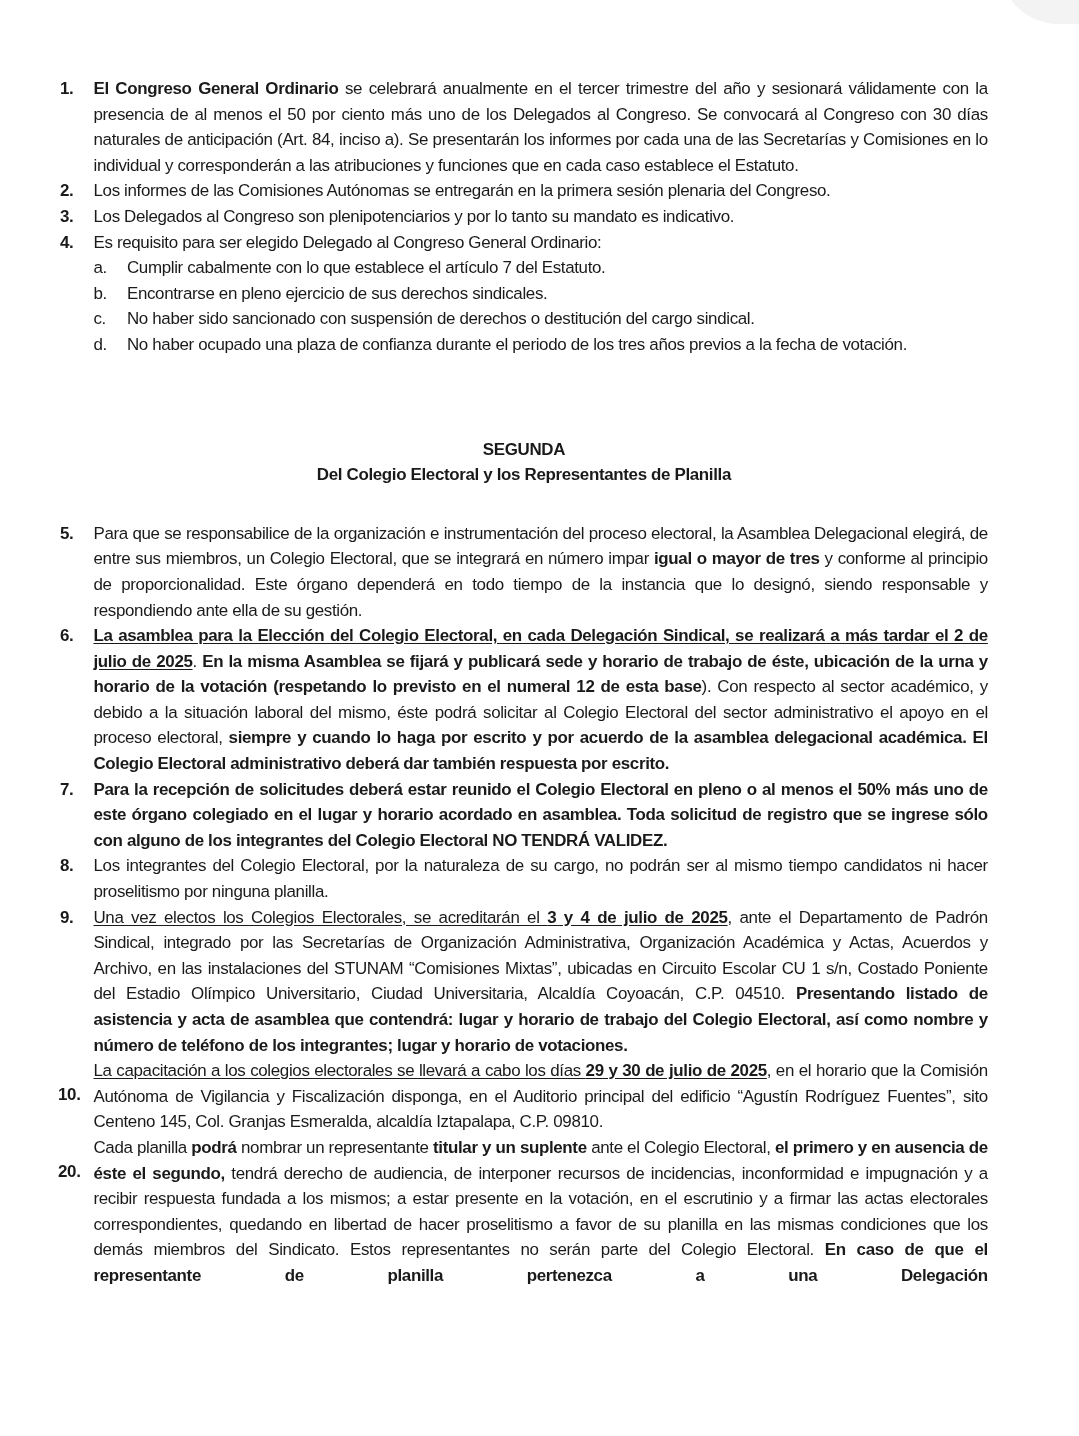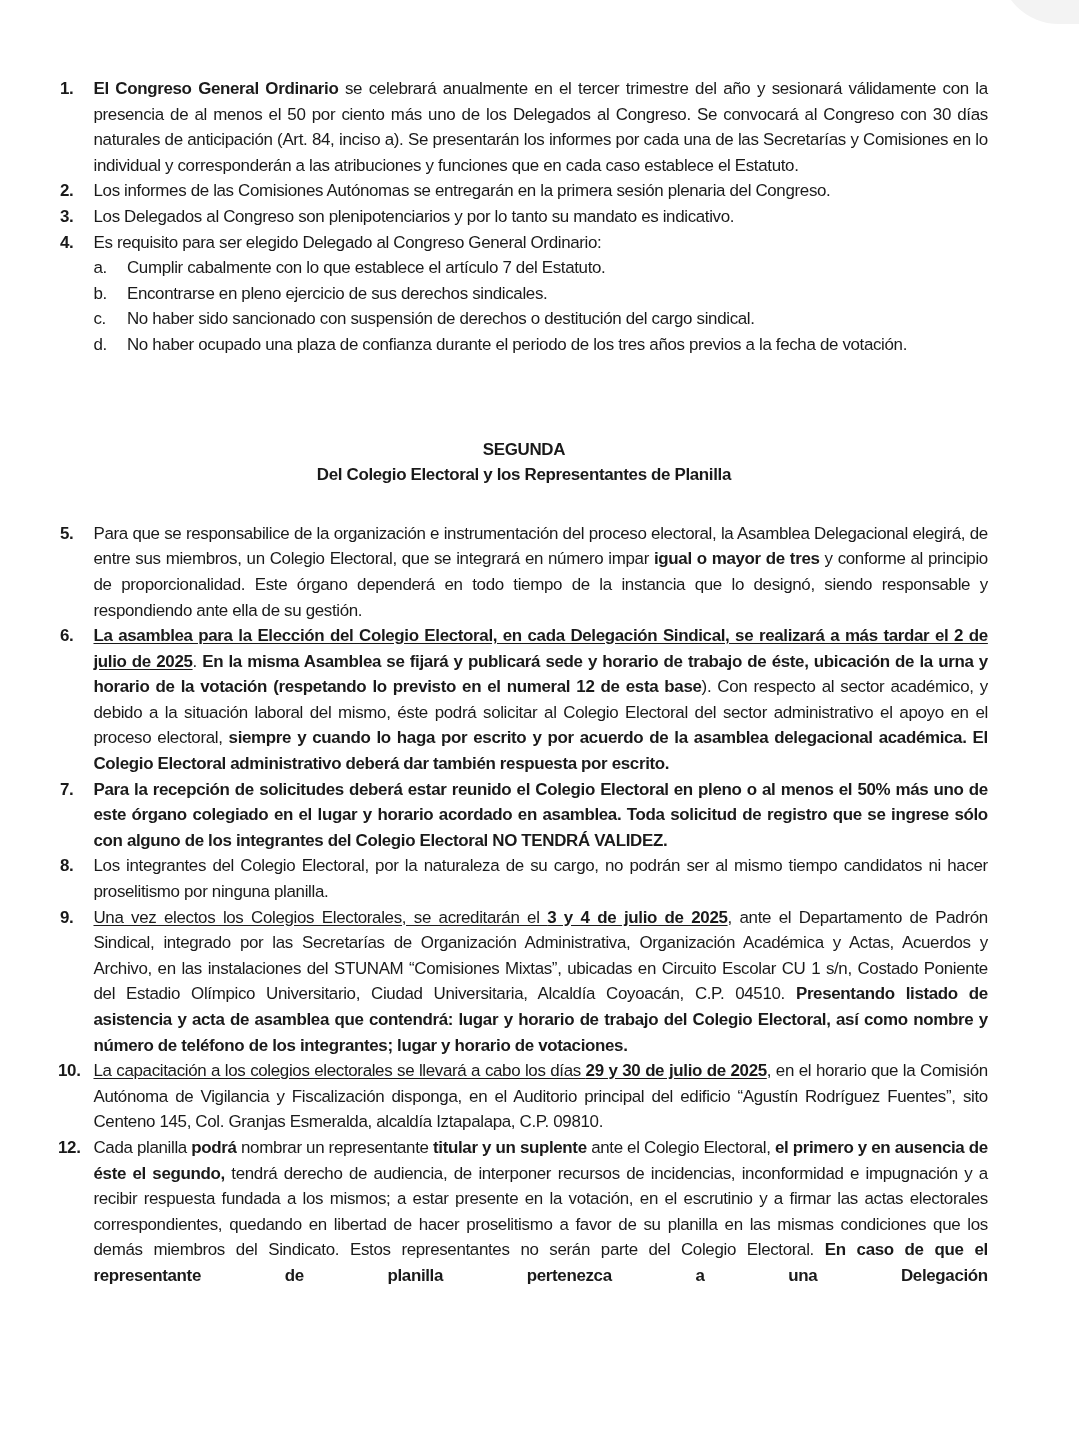--- a/index.html
+++ b/index.html
@@ -13,21 +13,21 @@
   }
   .page {
     position: absolute; left: 60px; top: 76px; width: 942px;
     font-size: 17.2px; line-height: 25.6px; letter-spacing: -0.35px;
     transform: scaleX(0.985); transform-origin: left top;
   }
   .item { position: relative; padding-left: 34px; text-align: justify; }
   .item .num {
     position: absolute; left: 0; top: 0; font-weight: bold; width: 32px;
   }
-  .item.two-digit .num { left: -2px; }
+  .item.two-digit .num { left: -2px; margin-top: 24px; }
   .sub { position: relative; padding-left: 68px; text-align: justify; }
   .sub .letter { position: absolute; left: 34px; top: 0; }
   .item p, .sub p { margin: 0; }
   .last-line-left { text-align-last: left; }
   .section-head { text-align: center; font-weight: bold; margin: 0; }
   .gap-large { height: 79px; }
   .gap-medium { height: 33px; }
 </style>
 </head>
 <body>
@@ -92,17 +92,17 @@
       </div>
       <div class="item">
         <span class="num">9.</span>
         <p class="last-line-left"><span style="text-decoration: underline; text-underline-offset: 2px;">Una vez electos los Colegios Electorales, se acreditarán el </span><span style="font-weight: bold; text-decoration: underline; text-underline-offset: 2px;">3 y 4 de julio de 2025</span><span>, ante el Departamento de Padrón Sindical, integrado por las Secretarías de Organización Administrativa, Organización Académica y Actas, Acuerdos y Archivo, en las instalaciones del STUNAM “Comisiones Mixtas”, ubicadas en Circuito Escolar CU 1 s/n, Costado Poniente del Estadio Olímpico Universitario, Ciudad Universitaria, Alcaldía Coyoacán, C.P. 04510. </span><span style="font-weight: bold;">Presentando listado de asistencia y acta de asamblea que contendrá: lugar y horario de trabajo del Colegio Electoral, así como nombre y número de teléfono de los integrantes;  lugar y horario de votaciones.</span></p>
       </div>
       <div class="item two-digit">
         <span class="num">10.</span>
         <p class="last-line-left"><span style="text-decoration: underline; text-underline-offset: 2px;">La capacitación a los colegios electorales se llevará a cabo los días </span><span style="font-weight: bold; text-decoration: underline; text-underline-offset: 2px;">29 y 30 de julio de 2025</span><span>, en el horario que la Comisión Autónoma de Vigilancia y Fiscalización disponga, en el Auditorio principal del edificio “Agustín Rodríguez Fuentes”, sito Centeno 145, Col. Granjas Esmeralda, alcaldía Iztapalapa, C.P. 09810.</span></p>
       </div>
       <div class="item two-digit">
-        <span class="num">12.</span>
+        <span class="num">20.</span>
         <p style="text-align-last: justify;"><span>Cada planilla </span><span style="font-weight: bold;">podrá</span><span> nombrar un representante </span><span style="font-weight: bold;">titular y un suplente</span><span> ante el Colegio Electoral,  </span><span style="font-weight: bold;">el primero y en ausencia de éste el segundo,</span><span> tendrá derecho de audiencia, de interponer recursos de incidencias, inconformidad e impugnación y a recibir respuesta fundada a los mismos; a estar presente en la votación, en el escrutinio y a firmar las actas electorales correspondientes, quedando en libertad de hacer proselitismo a favor de su planilla en las mismas condiciones que los demás miembros del Sindicato. Estos representantes no serán parte del Colegio Electoral. </span><span style="font-weight: bold;">En caso de que el representante de planilla pertenezca a una Delegación</span></p>
       </div>
     </div>
 </div>
 
 </body></html>

